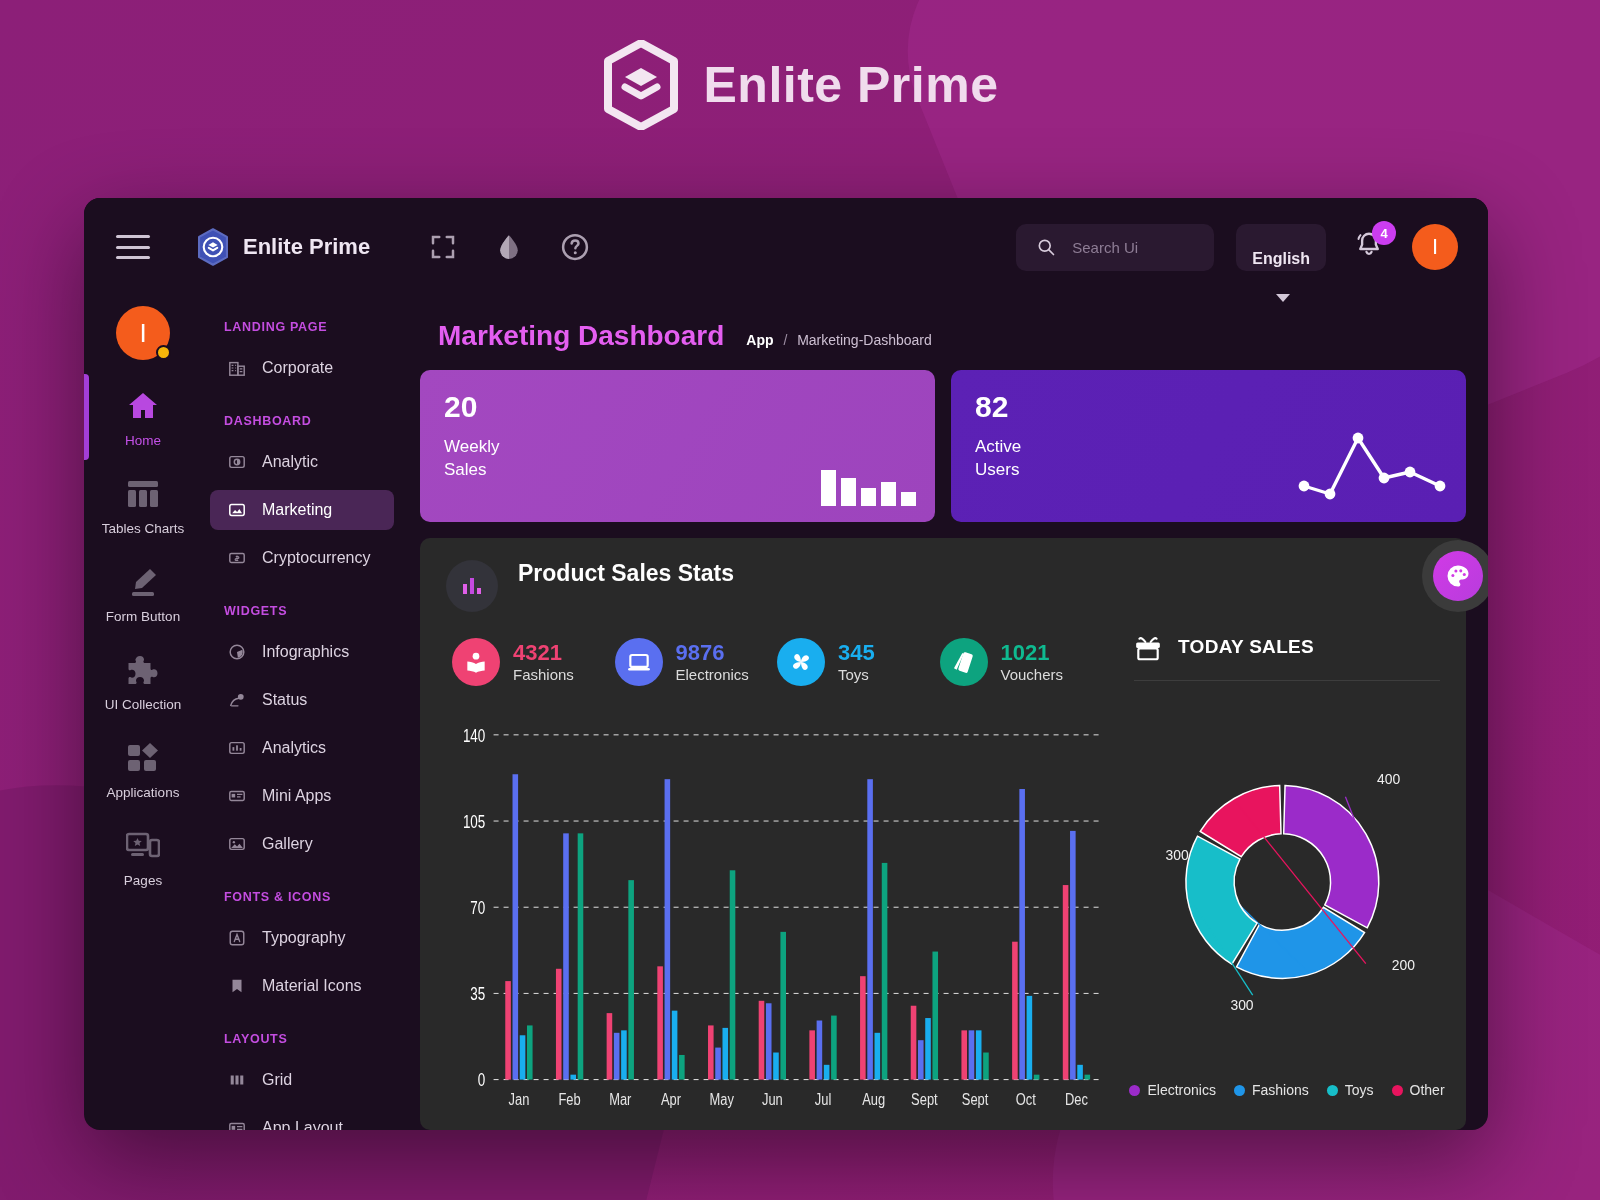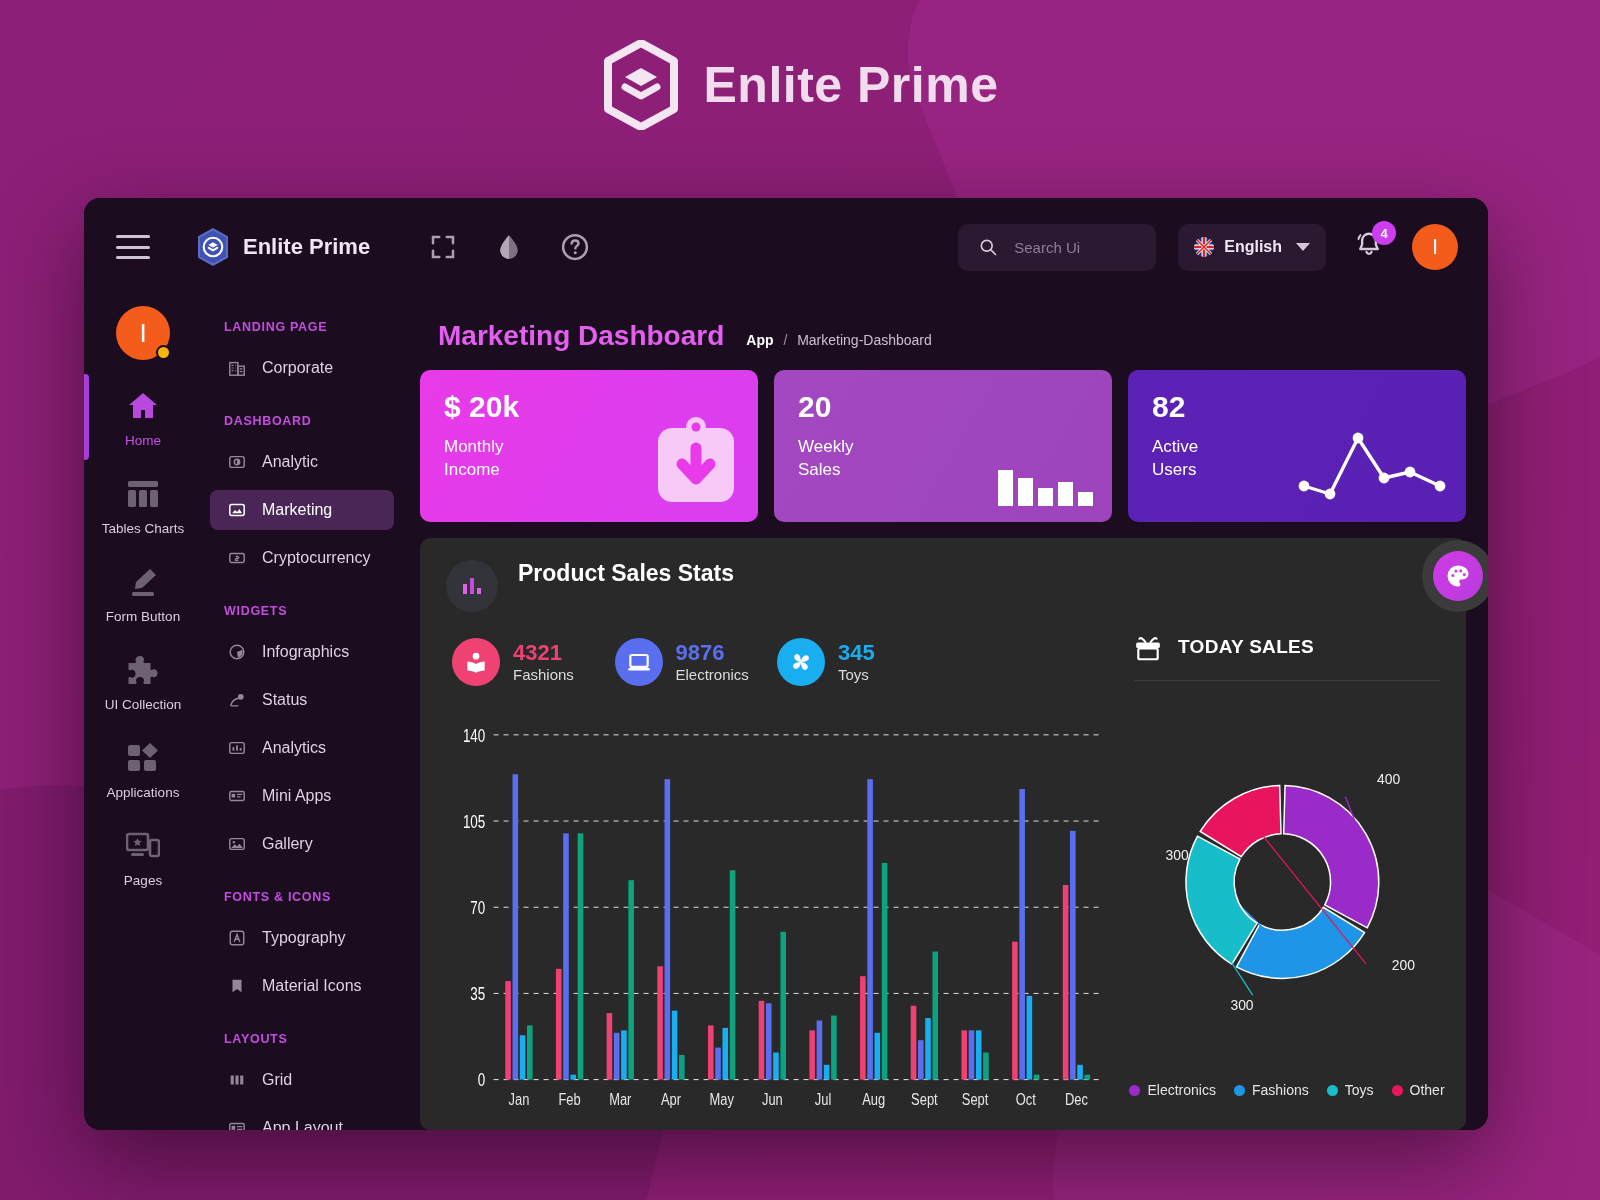--- a/index.html
+++ b/index.html
@@ -42,22 +42,22 @@
   .brand-mark { width:34px; height:38px; }
   .brand-name { font-size:22px; font-weight:600; color:#efe6f2; }
   .hdr-icons { display:flex; align-items:center; gap:36px; margin-left:58px; }
   .hdr-icon { width:30px; height:30px; opacity:.78; cursor:pointer; }
   .spacer { flex:1; }
   .searchwrap { background:#2a1930; border-radius:10px; height:47px; display:flex; align-items:center;
     gap:16px; padding:0 20px; width:198px; }
   .search-input { background:transparent; border:0; outline:0; color:#d8cbdc; font-size:15px;
     font-family:"Liberation Sans", sans-serif; width:120px; }
   .search-input::placeholder { color:#8e7d95; }
-  .lang { display:flex; align-items:center; gap:10px; background:#2a1930; border-radius:10px;
-    height:47px; padding:0 16px; margin-left:22px; cursor:pointer; }
+  .lang { display:flex; align-items:center; gap:26px; background:#2a1930; border-radius:10px;
+    height:47px; padding:0 16px; margin-left:22px; cursor:pointer;flex-direction:column; }
   .flag { width:20px; height:20px; border-radius:50%; overflow:hidden; position:relative; display:block; }
   .lang-text { color:#efe6f2; font-size:16px; font-weight:600; }
   .caret { width:0;height:0;border-left:7px solid transparent;border-right:7px solid transparent;
     border-top:8px solid #d3c7d8; margin-left:4px; }
   .bell-wrap { position:relative; margin-left:28px; cursor:pointer; }
   .badge { position:absolute; top:-9px; right:-12px; background:#cc3df0; color:#fff; font-size:13px;
     font-weight:600; width:24px; height:24px; border-radius:50%; display:flex; align-items:center; justify-content:center; }
   .avatar-top { width:46px; height:46px; border-radius:50%; background:#f45c1c; margin-left:28px;
     display:flex; align-items:center; justify-content:center; color:#fff; font-size:22px; font-weight:500; cursor:pointer; }
 
@@ -424,31 +424,20 @@
         <div class="page-title">Marketing Dashboard</div>
         <div class="crumbs">
           <b>App</b>
           <span class="sep">/</span>
           <span>Marketing-Dashboard</span>
         </div>
       </div>
 
       <div class="cards">
 
-        <div class="card c1">
-          <div class="v">$ 20k</div>
-          <div class="l">Monthly</div>
-          <div class="l">Income</div>
-          <svg class="card-art" width="88" height="92" viewBox="0 0 88 92">
-            <rect x="6" y="14" width="76" height="74" rx="14" fill="#f7c9f7"></rect>
-            <circle cx="44" cy="13" r="10" fill="#f7c9f7"></circle>
-            <circle cx="44" cy="13" r="4.5" fill="#e83ae8"></circle>
-            <path d="M44 34v26M30 50l14 15 14-15" fill="none" stroke="#e83ae8" stroke-width="11" stroke-linecap="round" stroke-linejoin="round"></path>
-          </svg>
-        </div>
 
         <div class="card c2">
           <div class="v">20</div>
           <div class="l">Weekly</div>
           <div class="l">Sales</div>
           <svg class="card-art" width="96" height="44" viewBox="0 0 96 44">
             <rect x="0" y="8" width="15" height="36" fill="#ffffff"></rect>
             <rect x="20" y="16" width="15" height="28" fill="#ffffff"></rect>
             <rect x="40" y="26" width="15" height="18" fill="#ffffff"></rect>
             <rect x="60" y="20" width="15" height="24" fill="#ffffff"></rect>
@@ -534,20 +523,34 @@
                   <svg width="26" height="26" viewBox="0 0 24 24">
                       <path d="M12 12C12 6 9 3 6.5 5.5S8 12 12 12zM12 12c6 0 9-3 6.5-5.5S12 8 12 12zM12 12c0 6 3 9 5.5 6.5S16 12 12 12zM12 12c-6 0-9 3-6.5 5.5S12 16 12 12z" fill="#ffffff"></path>
                     </svg>
                 </div>
                 <div>
                   <div class="ps-num" style="color:#19aeef">345</div>
                   <div class="ps-lbl">Toys</div>
                 </div>
               </div>
 
+              <div class="ps">
+                <div class="ps-ic" style="background:#0da37f">
+                  <svg width="26" height="26" viewBox="0 0 24 24">
+                      <g transform="rotate(18 12 12)">
+                        <rect x="9" y="3" width="9" height="18" rx="1.6" fill="#ffffff"></rect>
+                        <path d="M8 4.6 L5 20.4 L7.8 21 L9.4 5z" fill="#ffffff"></path>
+                      </g>
+                    </svg>
+                </div>
+                <div>
+                  <div class="ps-num" style="color:#0fba90">1021</div>
+                  <div class="ps-lbl">Vouchers</div>
+                </div>
+              </div>
             </div>
 
             <div class="chartwrap">
               <svg class="chart-svg" id="barsvg" viewBox="0 0 640 300" preserveAspectRatio="none">
                   <line x1="46" x2="634" y1="270" y2="270" stroke="#ffffff" stroke-width="1" stroke-dasharray="5 5" opacity=".9" vector-effect="non-scaling-stroke"></line>
                   <line x1="46" x2="634" y1="206" y2="206" stroke="#ffffff" stroke-width="1" stroke-dasharray="5 5" opacity=".85" vector-effect="non-scaling-stroke"></line>
                   <line x1="46" x2="634" y1="142" y2="142" stroke="#ffffff" stroke-width="1" stroke-dasharray="5 5" opacity=".85" vector-effect="non-scaling-stroke"></line>
                   <line x1="46" x2="634" y1="78" y2="78" stroke="#ffffff" stroke-width="1" stroke-dasharray="5 5" opacity=".85" vector-effect="non-scaling-stroke"></line>
                   <line x1="46" x2="634" y1="14" y2="14" stroke="#ffffff" stroke-width="1" stroke-dasharray="5 5" opacity=".85" vector-effect="non-scaling-stroke"></line>
                   <rect x="57.3" y="196.85714285714286" width="5.4" height="73.14285714285714" fill="#ef4273"></rect>

